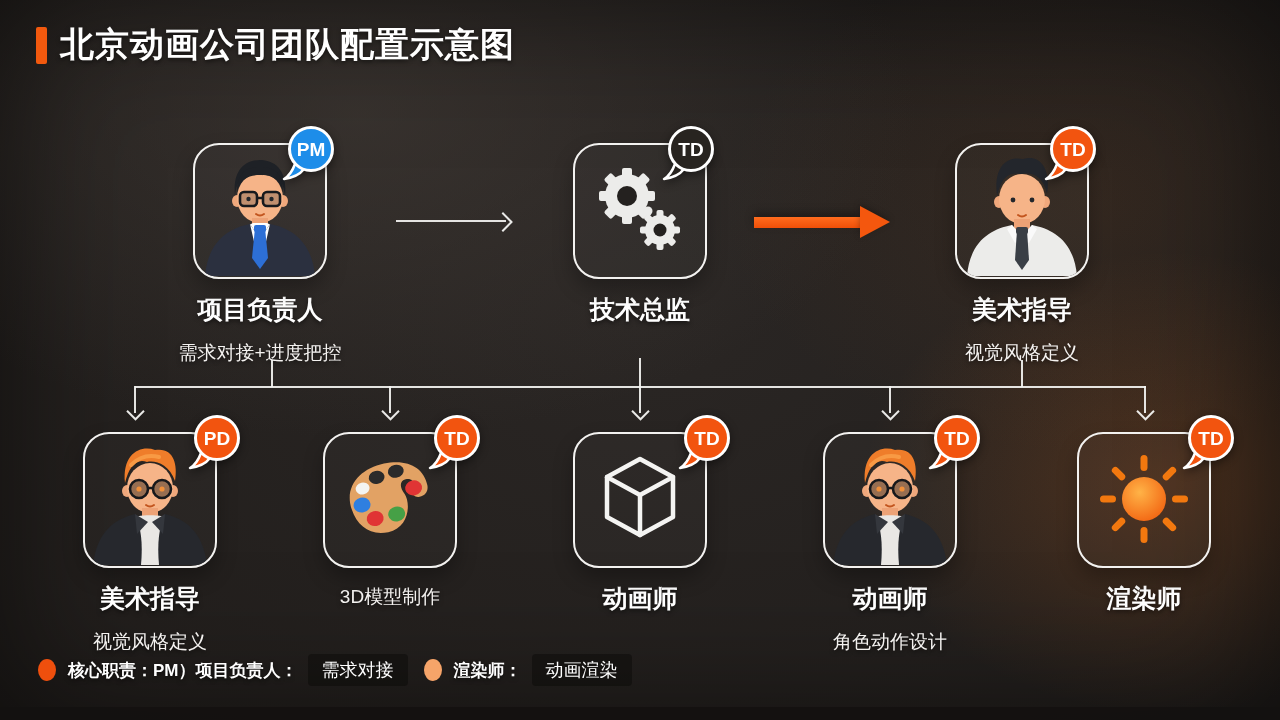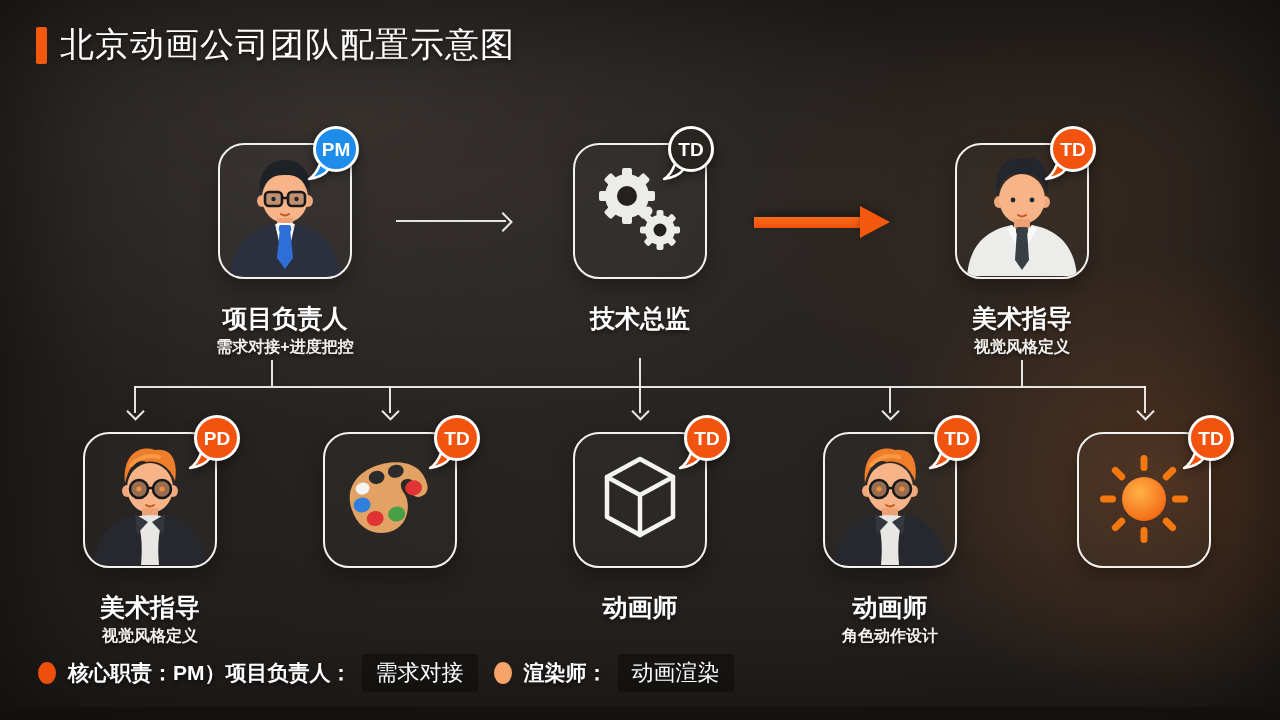--- a/index.html
+++ b/index.html
@@ -11,63 +11,63 @@
       radial-gradient(520px 360px at 85% 28%, rgba(130,75,35,0.16), rgba(130,75,35,0) 70%),
       radial-gradient(430px 330px at 91% 67%, rgba(228,112,30,0.22), rgba(228,112,30,0) 70%),
       radial-gradient(1500px 950px at 50% 45%, #2a2624 0%, #1c1917 85%),
       #1b1816;
     box-shadow: inset 0 0 140px rgba(0,0,0,0.55);
   }
   .bottom-strip{position:absolute;left:0;right:0;bottom:0;height:13px;background:#131110;opacity:.92;}
   .tshadow{text-shadow:0 2px 4px rgba(0,0,0,.55);}
   
   .title-bar{position:absolute;left:36px;top:27px;width:11px;height:37px;background:#f2590e;border-radius:2px;}
-  .page-title{position:absolute;left:60px;top:22px;font-size:34px;font-weight:400;letter-spacing:1px;}
+  .page-title{position:absolute;left:60px;top:22px;font-size:34px;font-weight:700;letter-spacing:1px;}
   
   .node{position:absolute;width:180px;text-align:center;}
   .card{
     width:130px;height:132px;margin:0 auto;border:2px solid #f3f2f0;border-radius:26px;
     position:relative;overflow:hidden;background:rgba(255,255,255,0.025);
     box-shadow:0 10px 20px rgba(0,0,0,0.28);
   }
   .card svg{position:absolute;left:0;top:0;}
   .badge{position:absolute;top:-20px;width:58px;height:58px;filter:drop-shadow(0 3px 5px rgba(0,0,0,.45));}
   .node.toprow .badge{right:10px;}
   .node.bottomrow .badge{right:-6px;}
-  .node-title{margin-top:25px;font-size:25px;font-weight:800;line-height:1.15;}
-  .node-sub{margin-top:4px;font-size:16px;font-weight:700;color:#f4f2f0;}
+  .node-title{margin-top:16px;font-size:25px;font-weight:800;line-height:1.15;}
+  .node-sub{margin-top:16px;font-size:19px;font-weight:400;color:#f4f2f0;}
   
   .hline,.vline{position:absolute;background:rgba(244,244,242,0.92);}
   .hline{height:2px;} .vline{width:2px;}
   .chev-down{position:absolute;width:11px;height:11px;border-right:2px solid rgba(244,244,242,0.95);
     border-bottom:2px solid rgba(244,244,242,0.95);transform:rotate(45deg);}
   .chev-right{position:absolute;width:12px;height:12px;border-top:2px solid rgba(244,244,242,0.95);
     border-right:2px solid rgba(244,244,242,0.95);transform:rotate(45deg);}
   .arrow-orange-body{position:absolute;height:11px;background:linear-gradient(#ff6c1e,#ef4f08);
     box-shadow:0 -4px 8px rgba(0,0,0,.35);}
   .arrow-orange-head{position:absolute;width:0;height:0;border-top:16px solid transparent;
     border-bottom:16px solid transparent;border-left:30px solid #f4570e;
     filter:drop-shadow(0 -2px 3px rgba(0,0,0,.3));}
   
   .legend{position:absolute;left:38px;top:654px;display:flex;align-items:center;}
   .legend-dot{width:18px;height:22px;border-radius:50%;margin-right:12px;flex:0 0 auto;}
-  .legend-label{font-size:21px;font-weight:700;white-space:nowrap;}
+  .legend-label{font-size:17px;font-weight:700;white-space:nowrap;}
   .legend-chip{margin-left:10px;background:rgba(8,6,5,0.42);border-radius:4px;
-    padding:4px 14px;font-size:22px;font-weight:400;white-space:nowrap;}
+    padding:4px 14px;font-size:18px;font-weight:400;white-space:nowrap;}
   .legend-gap{width:16px;}
 </style>
 </head>
 <body>
 
 <div class="stage">
 
   <div class="title-bar"></div>
   <div class="page-title tshadow">北京动画公司团队配置示意图</div>
 
-  <div class="node toprow" style="left:195px;top:143px;">
+  <div class="node toprow" style="left:170px;top:143px;">
     <div class="card">
       <svg width="130" height="132" viewBox="0 0 130 130">
         <path d="M40,50 C37,20 54,14 65,14 C76,14 93,20 90,50 C88,31 79,26 65,26 C51,26 42,31 40,50 Z" fill="#1e2126"></path>
         <ellipse cx="42" cy="55" rx="5" ry="6" fill="#f0a87c"></ellipse>
           <ellipse cx="88" cy="55" rx="5" ry="6" fill="#f0a87c"></ellipse>
         <ellipse cx="65" cy="52" rx="23" ry="25" fill="#f6b488"></ellipse>
         <path d="M42,46 C42,26 52,21 65,21 C78,21 88,26 88,46 C84,32 76,29 65,29 C54,29 46,32 42,46 Z" fill="#1e2126"></path>
         <rect x="45" y="46" width="17" height="14" rx="4" fill="rgba(30,30,35,0.25)" stroke="#17191d" stroke-width="2.6"></rect>
         <rect x="68" y="46" width="17" height="14" rx="4" fill="rgba(30,30,35,0.25)" stroke="#17191d" stroke-width="2.6"></rect>
         <line x1="62" y1="52" x2="68" y2="52" stroke="#17191d" stroke-width="2.6"></line>
@@ -224,20 +224,21 @@
           <ellipse cx="46" cy="80" rx="8.5" ry="7.5" fill="#e03434"></ellipse>
           <ellipse cx="68" cy="80" rx="8.5" ry="7.5" fill="#46a046"></ellipse>
         </g>
       </svg>
     </div>
     <svg class="badge" viewBox="0 0 58 58">
       <path d="M13,41 Q9,52 2,56 Q16,54 22,46 Z" stroke="#ffffff" stroke-width="2.5" stroke-linejoin="round" fill="#f2540f"></path>
       <circle cx="29" cy="26" r="21.5" stroke="#ffffff" stroke-width="3" fill="#f2540f"></circle>
       <text x="29" y="33" text-anchor="middle" font-size="19" font-weight="bold" fill="#ffffff">TD</text>
     </svg>
+    <div class="node-sub tshadow">3D模型制作</div>
   </div>
 
   <div class="node bottomrow" style="left:550px;top:432px;">
     <div class="card">
       <svg width="130" height="132" viewBox="0 0 130 130">
         <g stroke="#f4f4f2" stroke-width="4.5" fill="none" stroke-linejoin="round" stroke-linecap="round">
           <path d="M65,24 L98,42 L65,60 L32,42 Z"></path>
           <path d="M32,42 L32,82 L65,100 L65,60"></path>
           <path d="M98,42 L98,82 L65,100"></path>
         </g>
@@ -302,20 +303,21 @@
           <rect x="-3.5" y="-44" width="7" height="16" rx="3.5" transform="rotate(315)"></rect>
         </g>
         <circle cx="65" cy="64" r="22" fill="url(#sunGrad)"></circle>
       </svg>
     </div>
     <svg class="badge" viewBox="0 0 58 58">
       <path d="M13,41 Q9,52 2,56 Q16,54 22,46 Z" stroke="#ffffff" stroke-width="2.5" stroke-linejoin="round" fill="#f2540f"></path>
       <circle cx="29" cy="26" r="21.5" stroke="#ffffff" stroke-width="3" fill="#f2540f"></circle>
       <text x="29" y="33" text-anchor="middle" font-size="19" font-weight="bold" fill="#ffffff">TD</text>
     </svg>
+    <div class="node-title tshadow">渲染师</div>
   </div>
 
   <div class="legend">
     <div class="legend-dot" style="background:#ef4f0d;"></div>
     <div class="legend-label tshadow">核心职责：PM）项目负责人：</div>
     <div class="legend-chip">需求对接</div>
     <div class="legend-gap"></div>
     <div class="legend-dot" style="background:#f6a469;"></div>
     <div class="legend-label tshadow">渲染师：</div>
     <div class="legend-chip">动画渲染</div>

